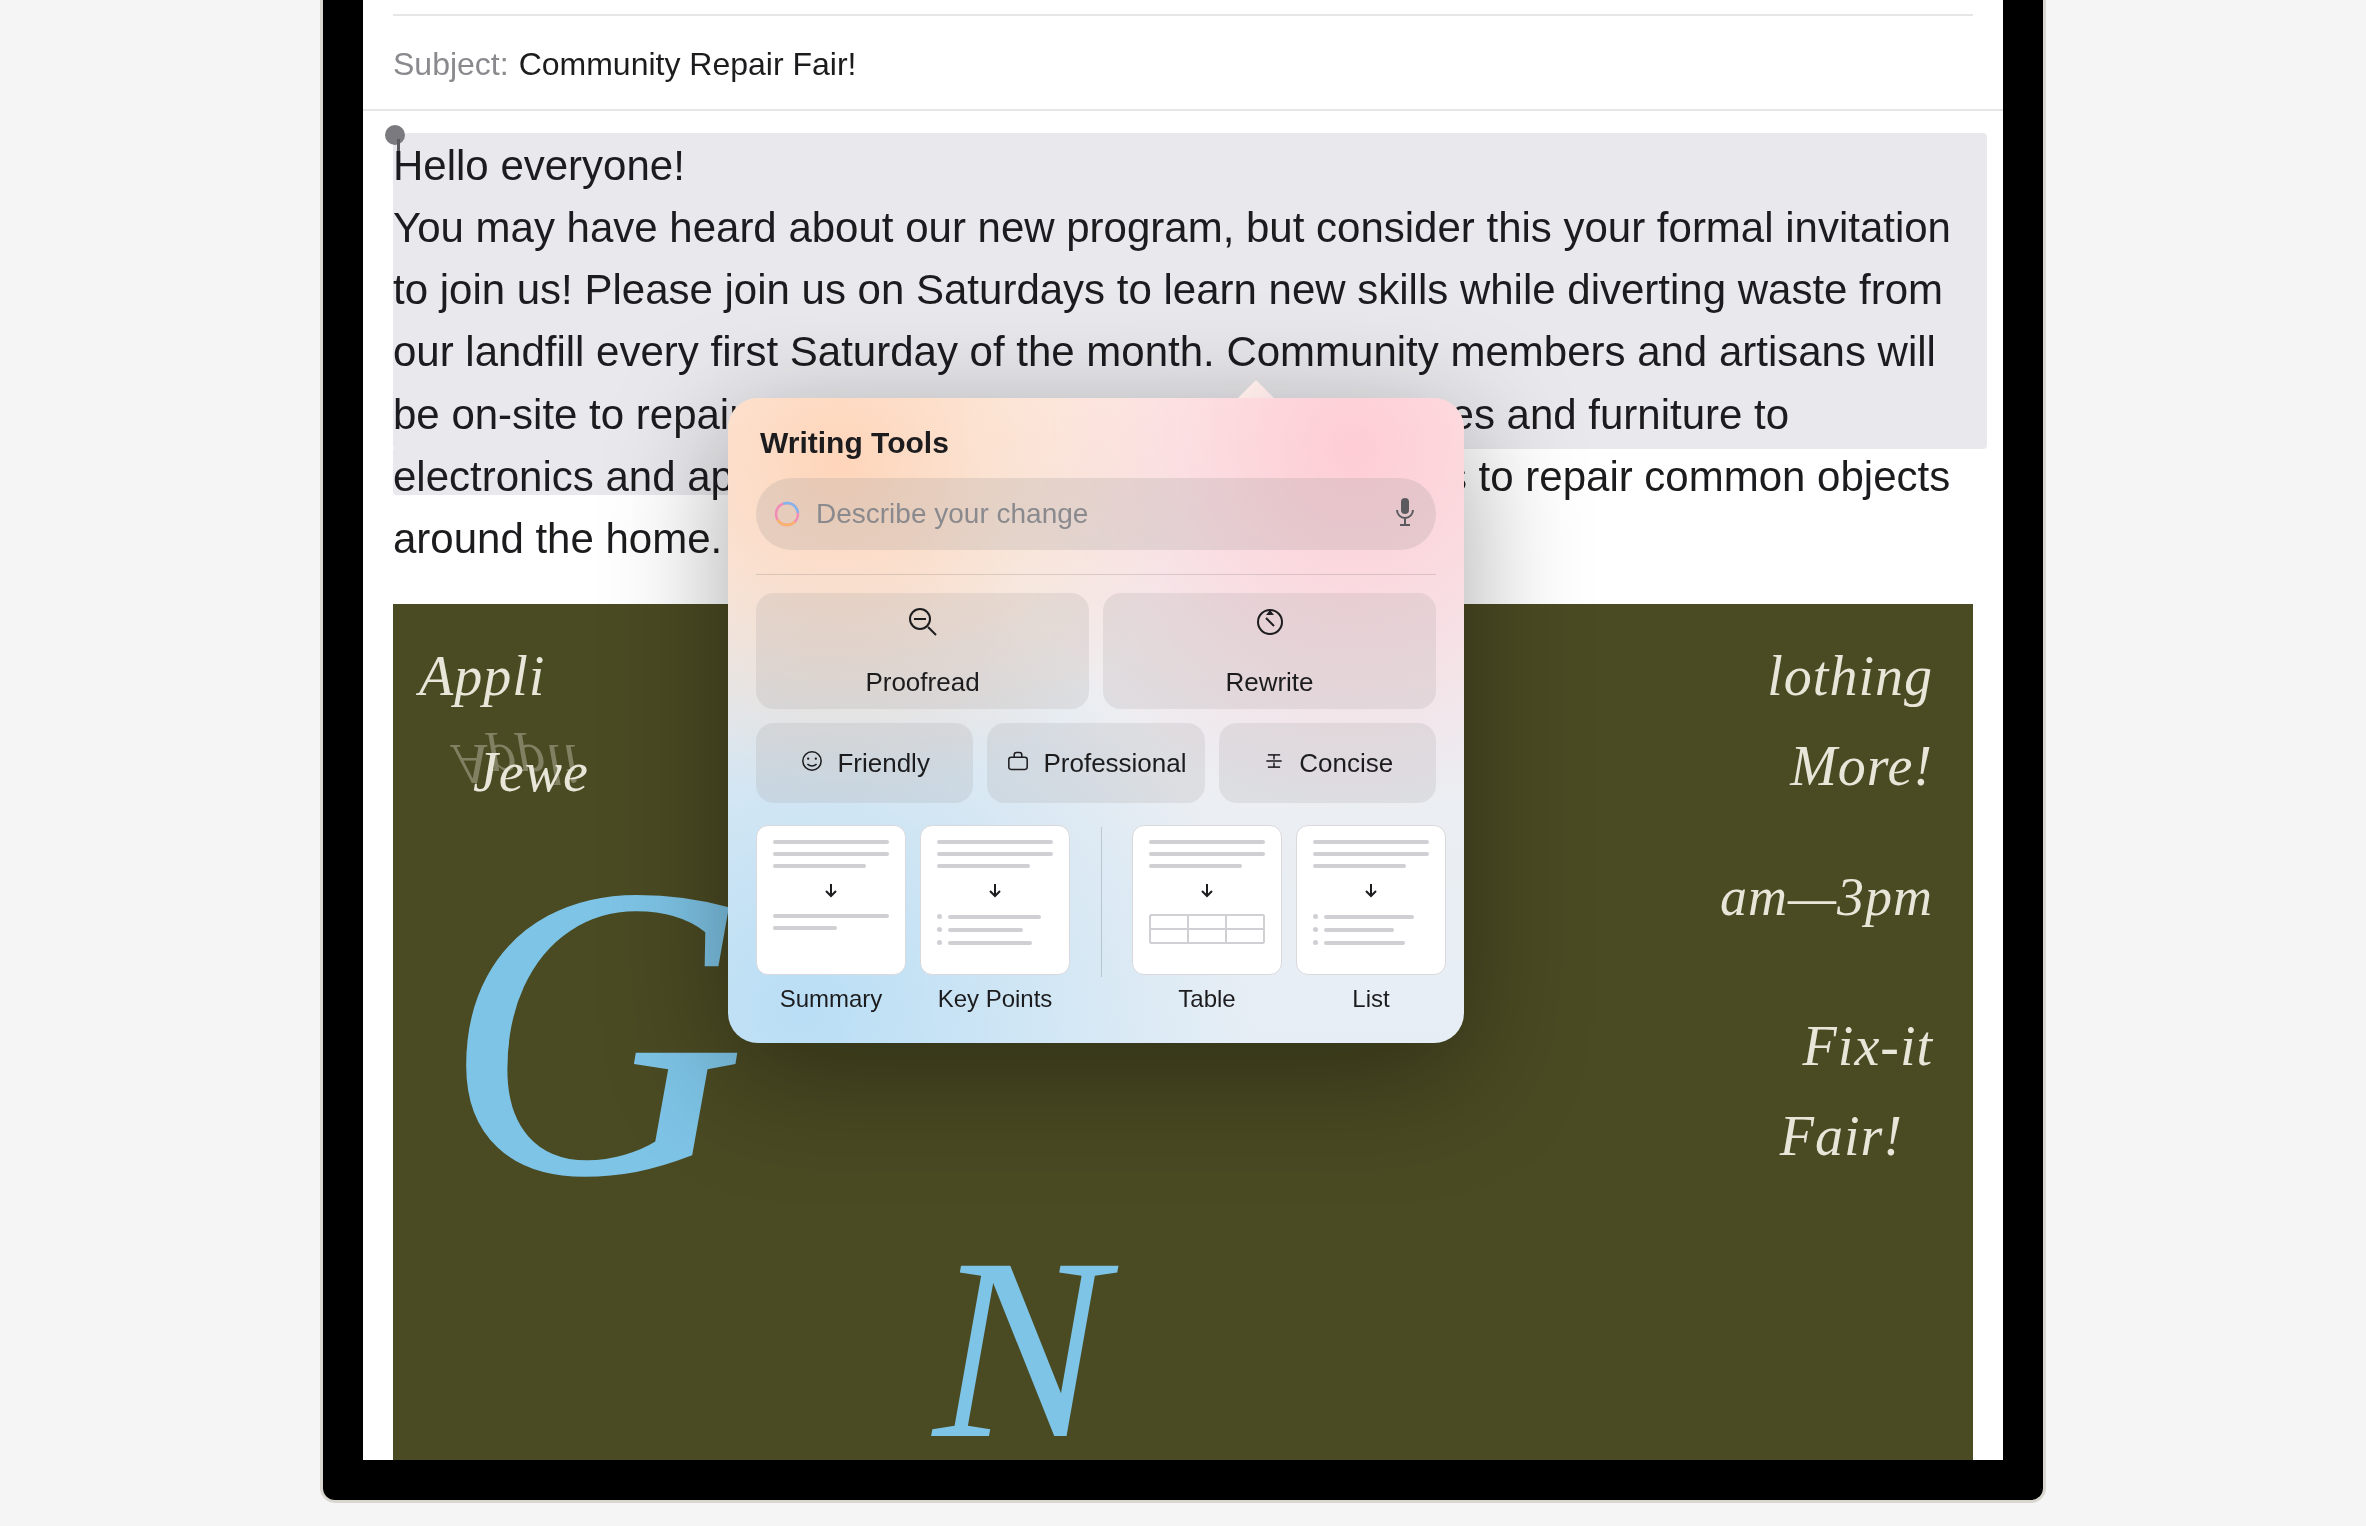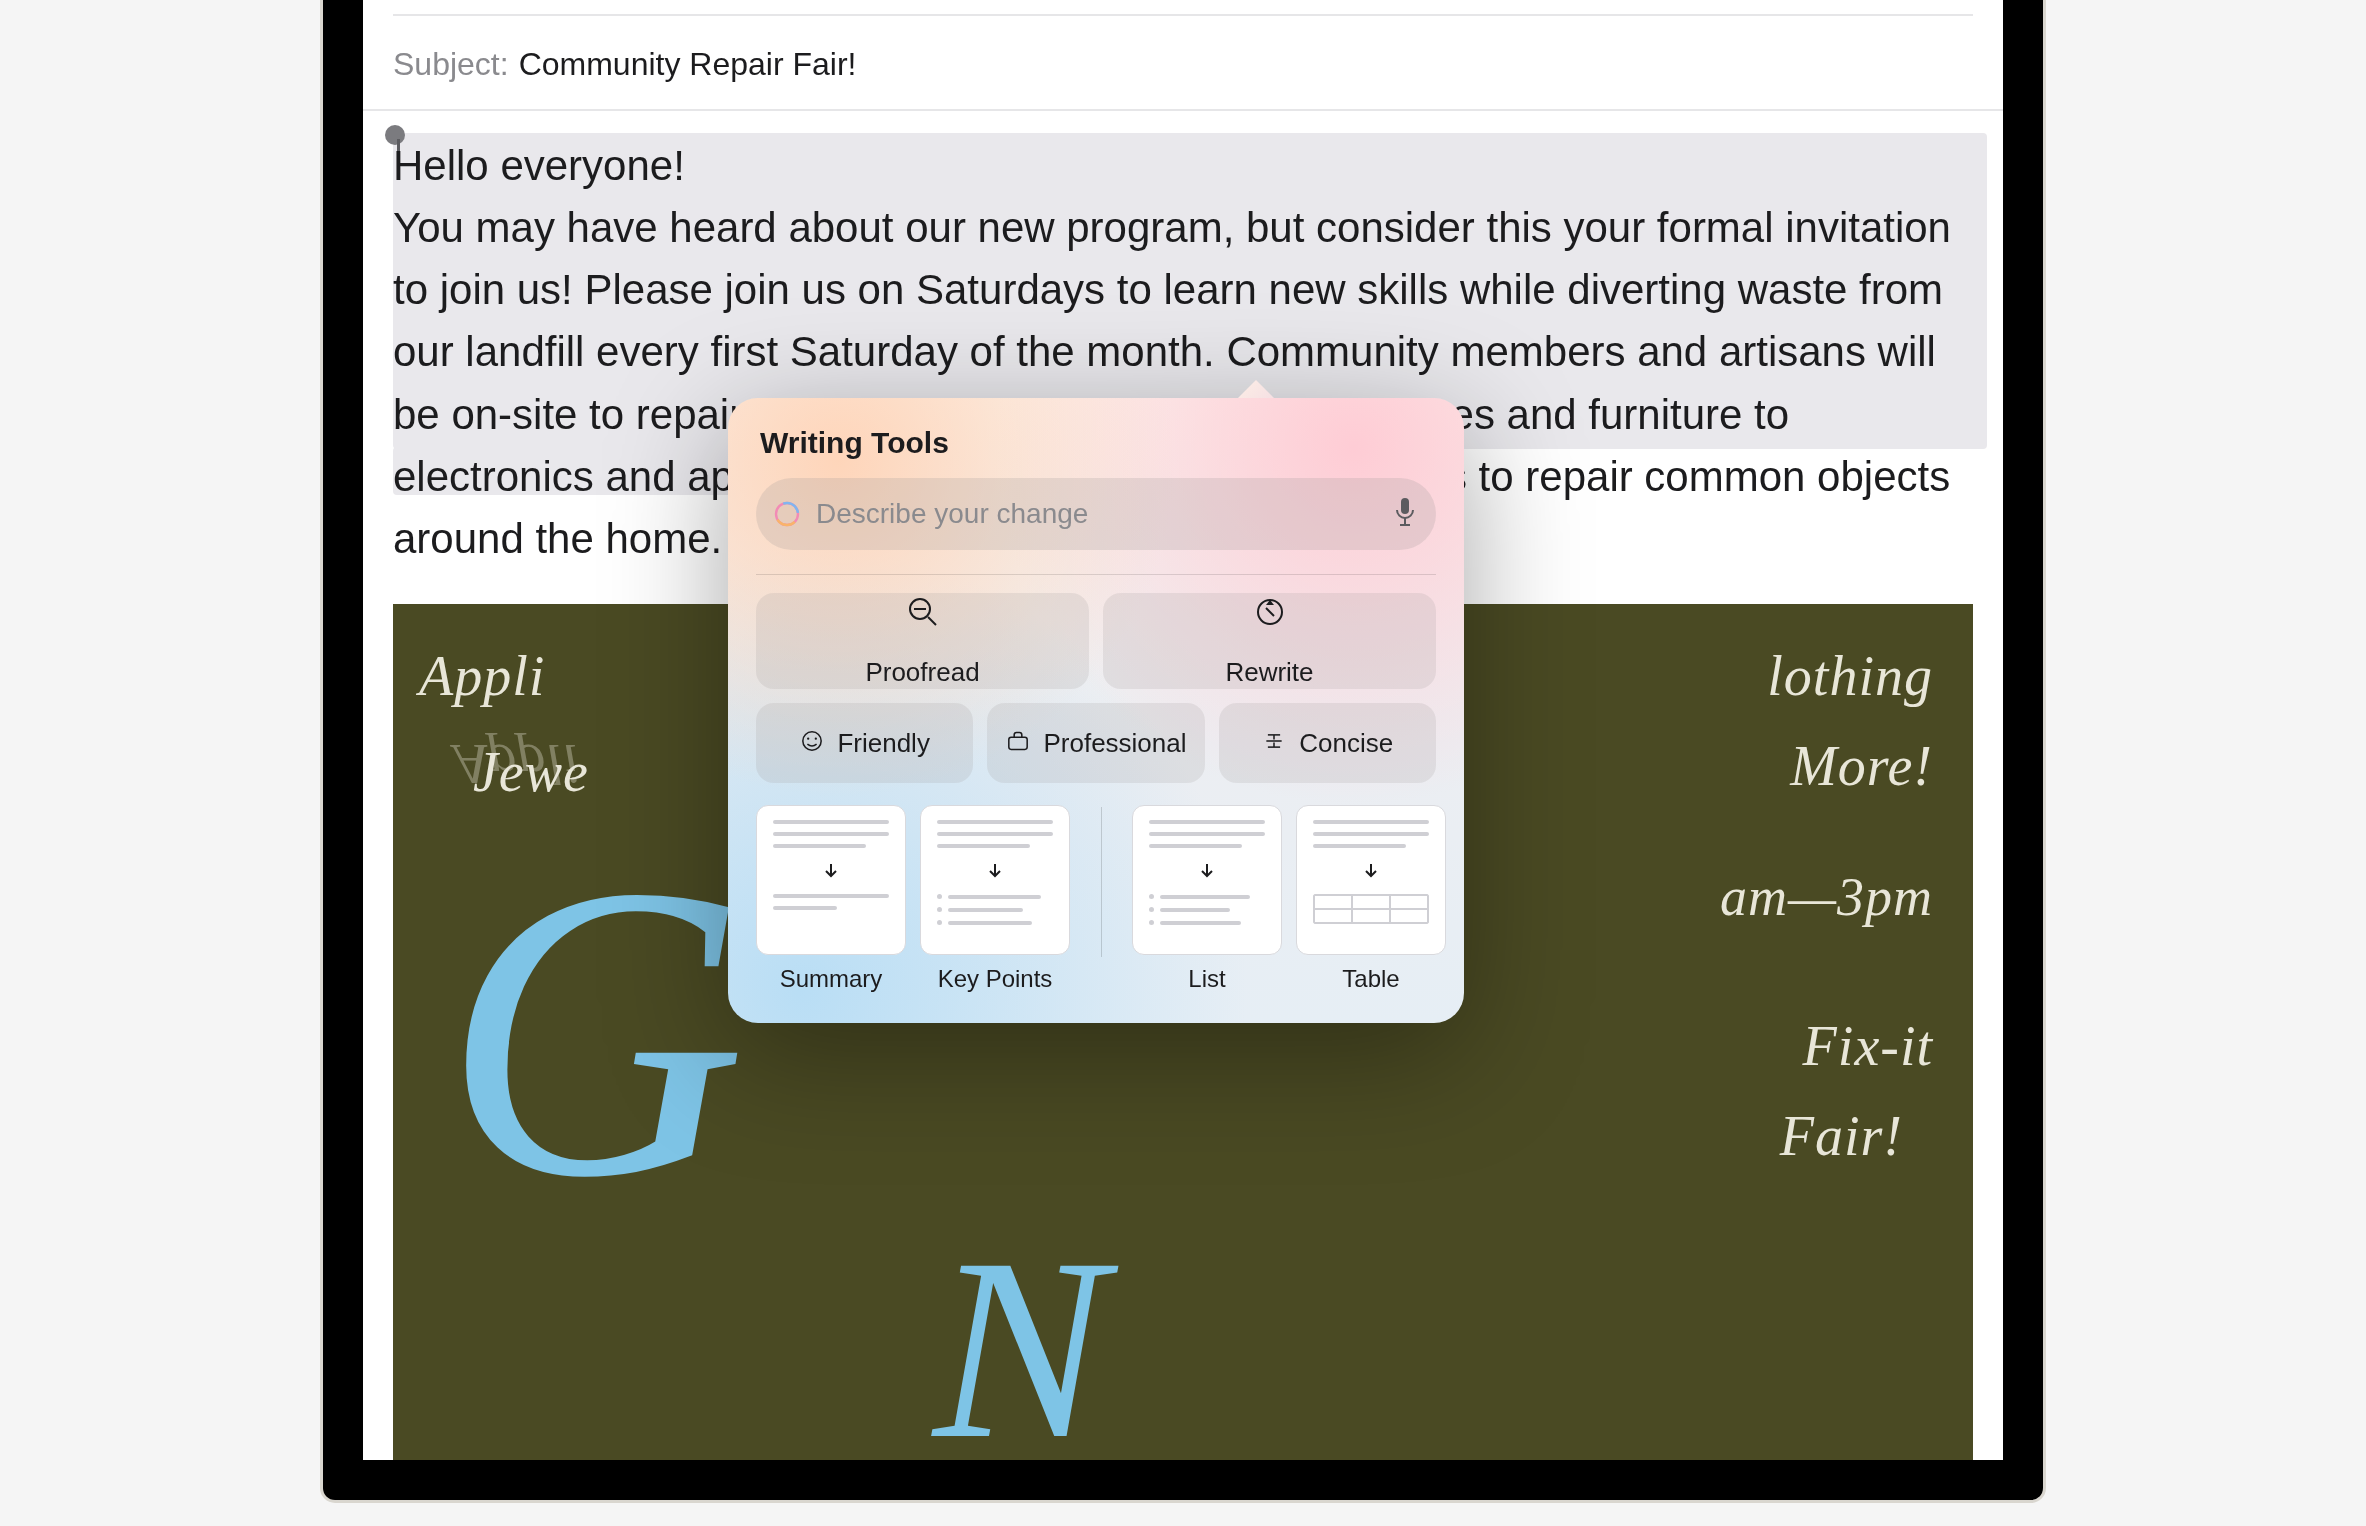--- a/index.html
+++ b/index.html
@@ -175,21 +175,21 @@
     grid-template-columns: 1fr 1fr 1fr;
     gap: 14px;
     margin-top: 14px;
   }
   .tile {
     background: rgba(155,150,150,0.18);
     border-radius: 18px;
     display: flex;
   }
   .tile.big {
-    height: 96px;
+    height: 116px;
     flex-direction: column;
     align-items: center;
     justify-content: center;
     gap: 24px;
   }
   .tile.small {
     height: 80px;
     flex-direction: row;
     align-items: center;
     justify-content: center;
@@ -398,54 +398,54 @@
           <div class="vsep"></div>
 
           <div class="card-col">
             <div class="card">
               <div class="line full"></div>
                 <div class="line full"></div>
                 <div class="line med"></div>
               <svg class="arrow" width="18" height="18" viewBox="0 0 18 18">
                   <path d="M9 2v12M4 9l5 5 5-5" fill="none" stroke="#1c1c1e" stroke-width="2"></path>
                 </svg>
-              <div class="bullet-row">
-                  <div class="dot"></div>
-                  <div class="line" style="width:78%;"></div>
-                </div>
-              <div class="bullet-row">
-                  <div class="dot"></div>
-                  <div class="line" style="width:60%;"></div>
-                </div>
-              <div class="bullet-row">
-                  <div class="dot"></div>
-                  <div class="line" style="width:70%;"></div>
+              <div class="mini-table">
+                  <div></div>
+                  <div></div>
+                  <div></div>
+                  <div></div>
+                  <div></div>
+                  <div></div>
                 </div>
             </div>
-            <span class="card-label">List</span>
+            <span class="card-label">Table</span>
           </div>
 
           <div class="card-col">
             <div class="card">
               <div class="line full"></div>
                 <div class="line full"></div>
                 <div class="line med"></div>
               <svg class="arrow" width="18" height="18" viewBox="0 0 18 18">
                   <path d="M9 2v12M4 9l5 5 5-5" fill="none" stroke="#1c1c1e" stroke-width="2"></path>
                 </svg>
-              <div class="mini-table">
-                  <div></div>
-                  <div></div>
-                  <div></div>
-                  <div></div>
-                  <div></div>
-                  <div></div>
+              <div class="bullet-row">
+                  <div class="dot"></div>
+                  <div class="line" style="width:78%;"></div>
+                </div>
+              <div class="bullet-row">
+                  <div class="dot"></div>
+                  <div class="line" style="width:60%;"></div>
+                </div>
+              <div class="bullet-row">
+                  <div class="dot"></div>
+                  <div class="line" style="width:70%;"></div>
                 </div>
             </div>
-            <span class="card-label">Table</span>
+            <span class="card-label">List</span>
           </div>
         </div>
 
       </div>
     </div>
 
   </div>
 </div>
 
 </body></html>

